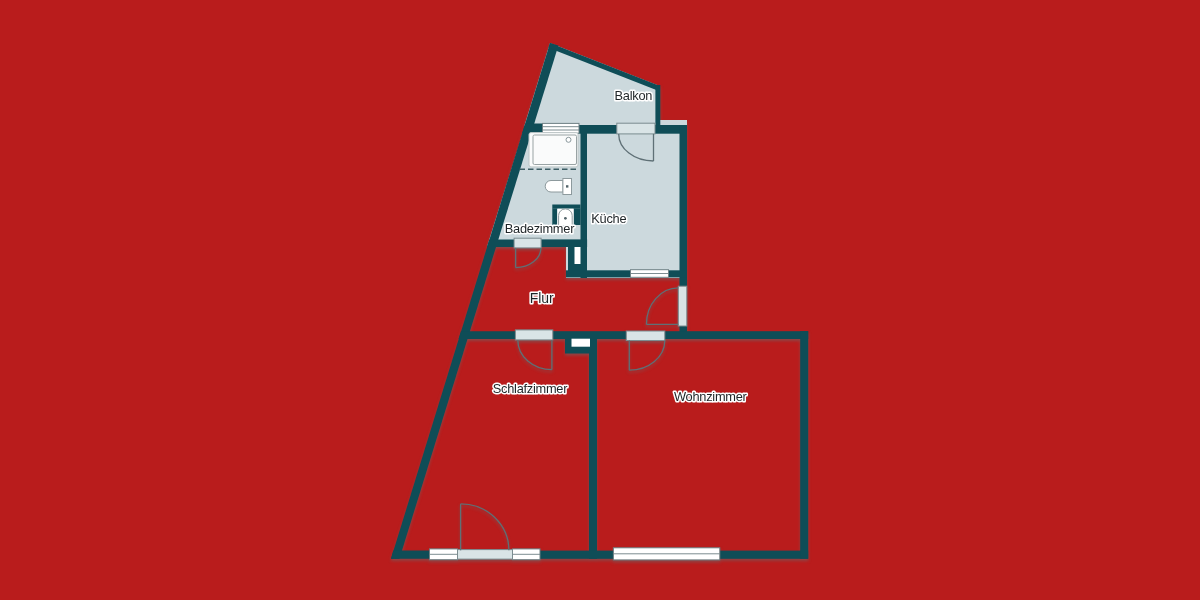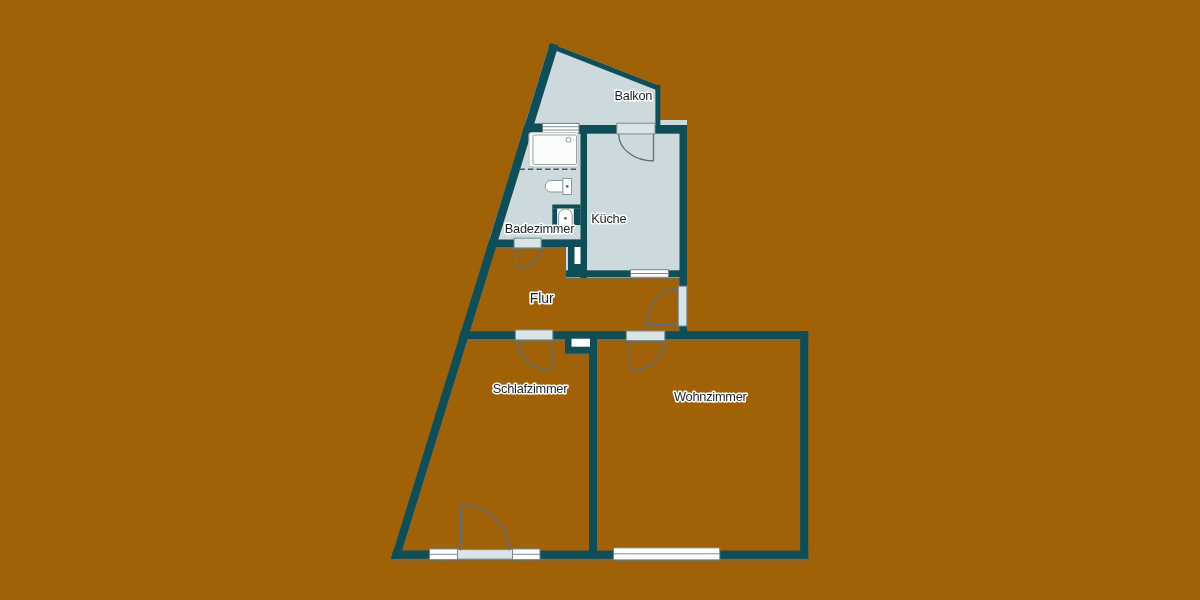--- a/index.html
+++ b/index.html
@@ -1,16 +1,16 @@
 <!DOCTYPE html>
 <html><head>
 <meta charset="utf-8">
 <style>
   html,body{margin:0;padding:0;background:#ffffff;}
-  #stage{width:1200px;height:600px;position:relative;background:#a16207;overflow:hidden;}
+  #stage{width:1200px;height:600px;position:relative;background:#b91c1c;overflow:hidden;}
   text{font-family:"Liberation Sans",sans-serif;fill:#1e2427;}
 </style>
 </head>
 <body>
 <div id="stage">
 <svg width="1200" height="600" viewBox="0 0 1200 600">
 <g style="filter: drop-shadow(0px 2px 1.5px rgba(100,110,112,0.5));">
 
   <g fill="#ccd9dd" stroke="none">
 

